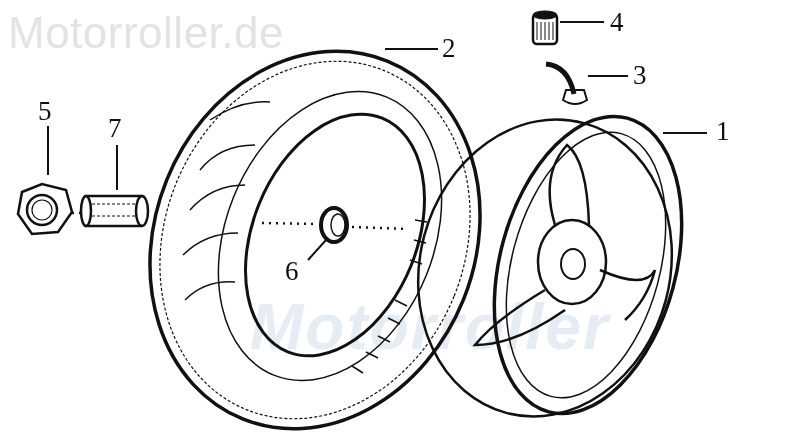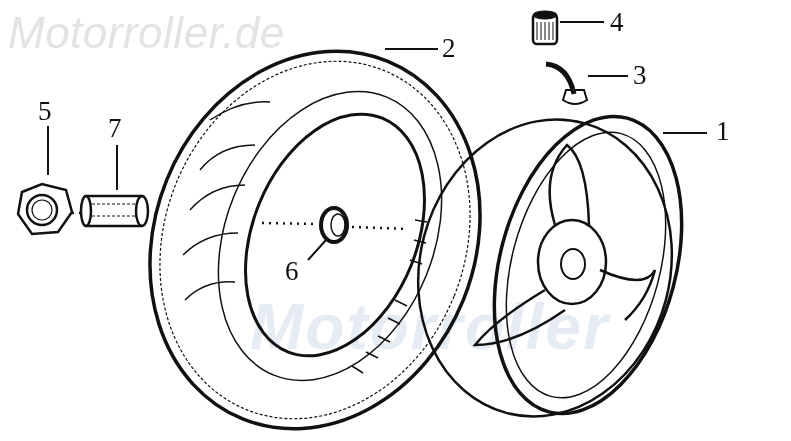--- a/index.html
+++ b/index.html
@@ -1,17 +1,17 @@
 <!DOCTYPE html>
 <html><head>
 <meta charset="utf-8">
 <style>
   html,body{margin:0;padding:0;background:#fff;}
   #stage{position:relative;width:791px;height:441px;overflow:hidden;background:#fff;font-family:"Liberation Serif",serif;}
-  .watermark{position:absolute;left:8px;top:8px;font-family:"Liberation Sans",sans-serif;font-size:44px;color:#e3e3e3;letter-spacing:0.5px;font-style:italic;}
+  .watermark{position:absolute;left:8px;top:8px;font-family:"Liberation Sans",sans-serif;font-size:44px;color:#e3e3e3;letter-spacing:0.5px;}
   .bg-logo{position:absolute;left:250px;top:290px;font-family:"Liberation Sans",sans-serif;font-weight:bold;font-style:italic;font-size:64px;color:#e6ecf4;letter-spacing:2px;}
   .callout{position:absolute;font-size:27px;color:#111;line-height:1;}
   svg{position:absolute;left:0;top:0;}
 </style>
 </head>
 <body>
 
 <div id="stage">
   <div class="watermark">Motorroller.de</div>
   <div class="bg-logo">Motorroller</div>

